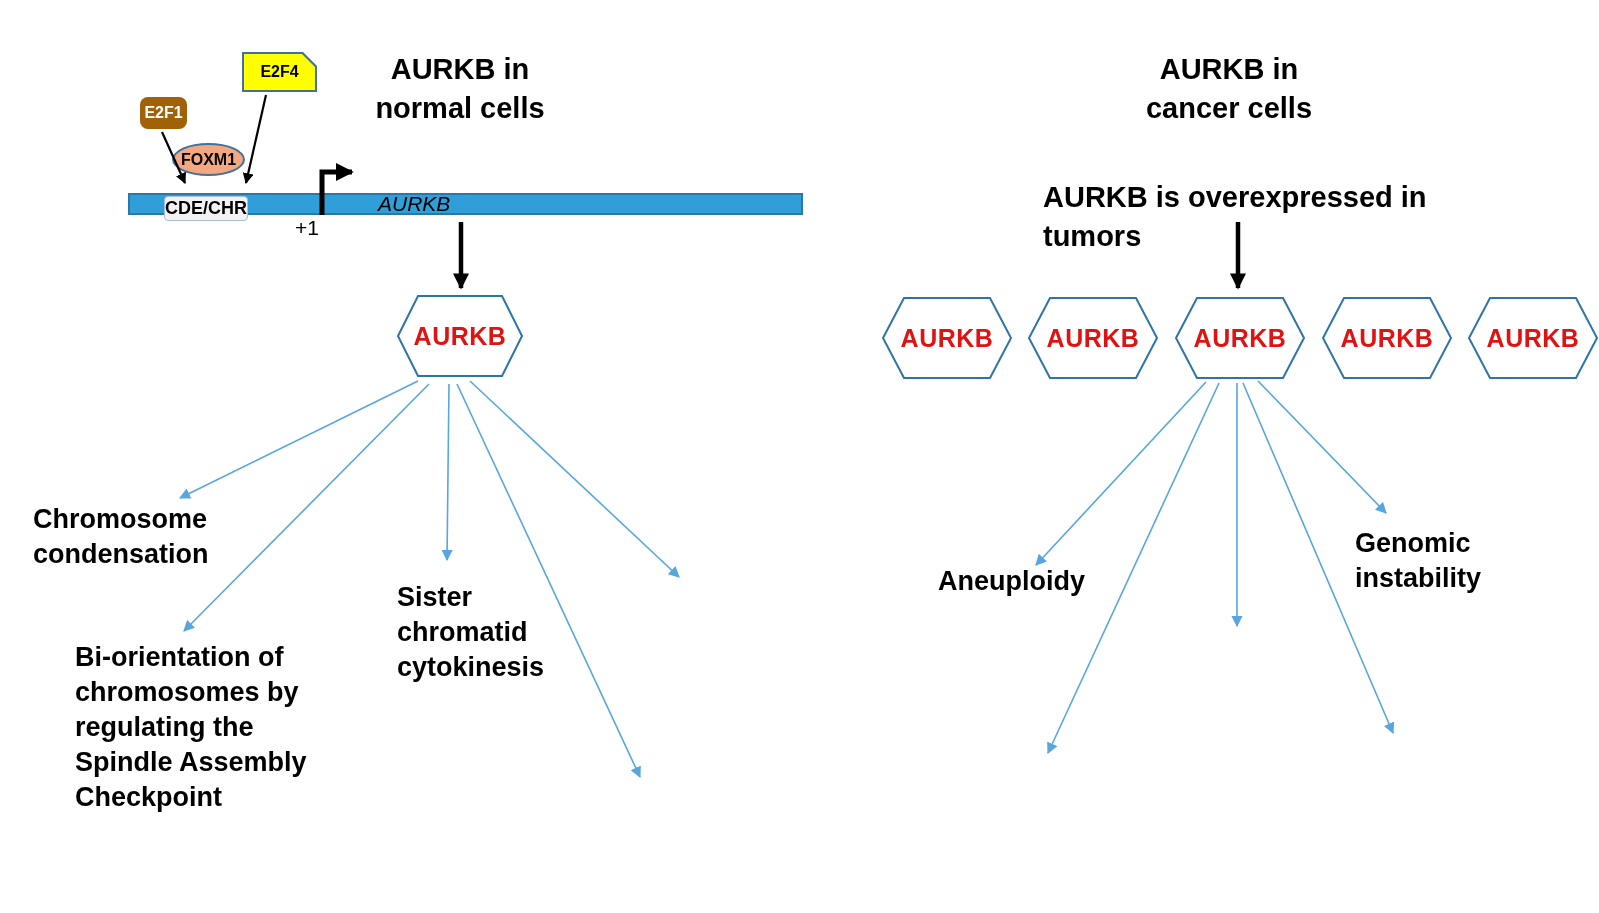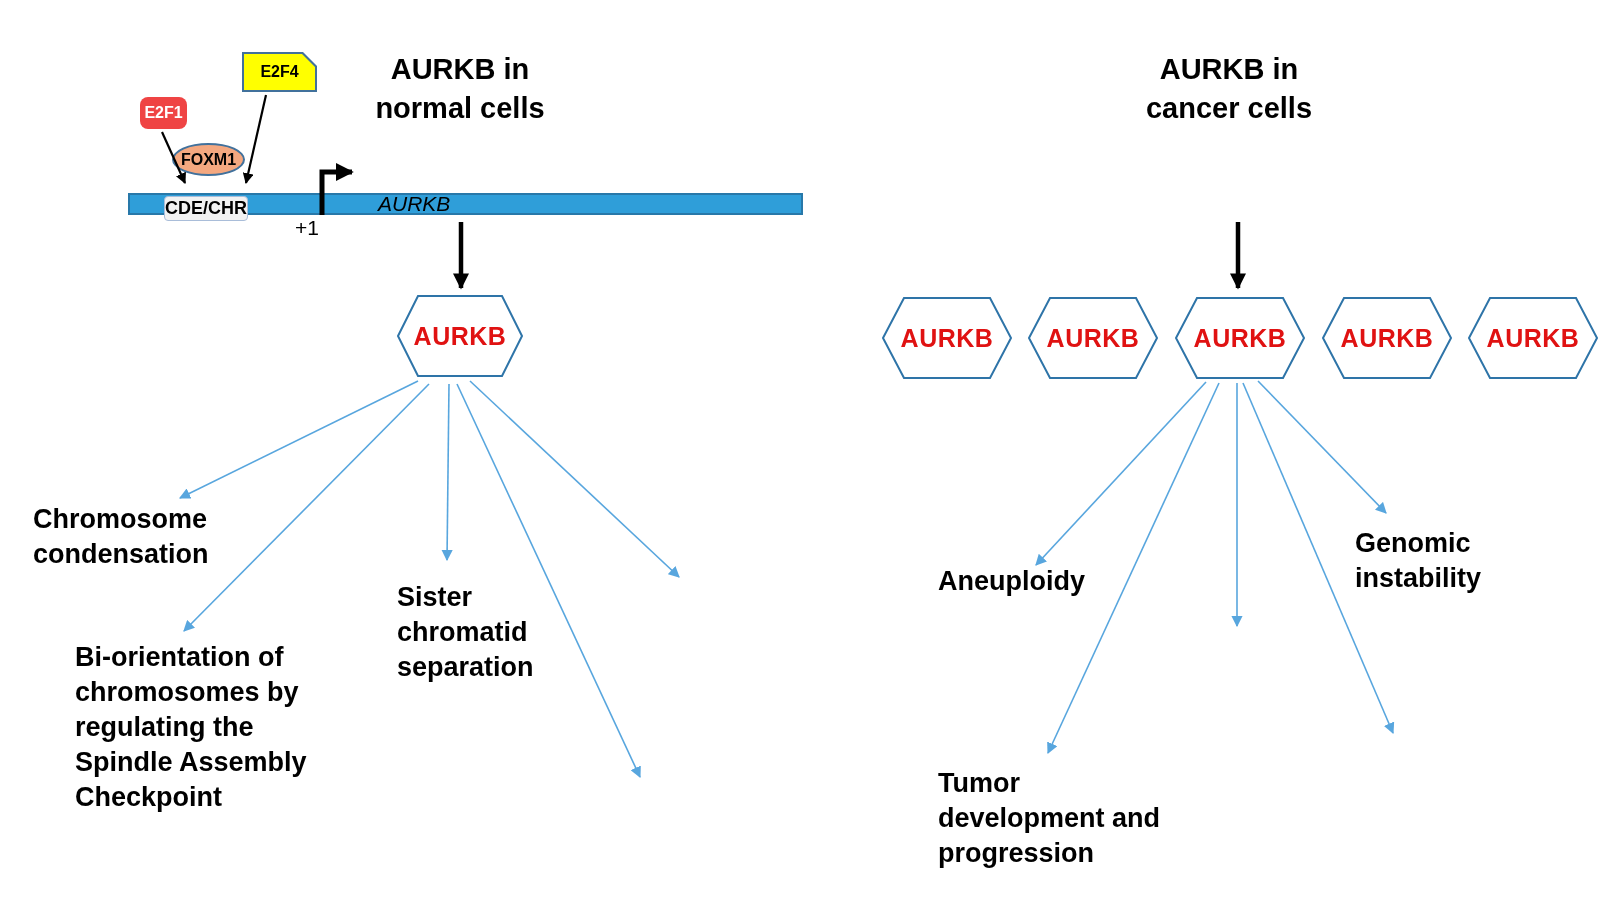--- a/index.html
+++ b/index.html
@@ -46,21 +46,21 @@
     background:var(--cde-fill,#F2F2F2);
     border:1px solid var(--cde-border,#A9BDD9);
     border-radius:4px;
     box-sizing:border-box;
     display:flex;align-items:center;justify-content:center;
     font-size:18px;font-weight:bold;color:#000;
     z-index:3;
   }
   .e2f1-box{
     left:140px; top:97px; width:47px; height:32px;
-    background:#ef4444;
+    background:#a16207;
     border-radius:8px;
     display:flex;align-items:center;justify-content:center;
     font-size:16px;font-weight:bold;color:#fff;
   }
   .e2f4-outer{
     left:242px; top:52px; width:75px; height:40px;
     background:var(--shape-border-blue,#41719C);
     clip-path:polygon(0 0, calc(100% - 14px) 0, 100% 14px, 100% 100%, 0 100%);
   }
   .e2f4-inner{
@@ -142,25 +142,27 @@
 
   <div class="abs fn-label" style="left:33px; top:502px; width:230px;">Chromosome
 condensation</div>
   <div class="abs fn-label" style="left:75px; top:640px; width:270px;">Bi-orientation of
 chromosomes by
 regulating the
 Spindle Assembly
 Checkpoint</div>
   <div class="abs fn-label" style="left:397px; top:580px; width:170px;">Sister
 chromatid
-separation</div>
+cytokinesis</div>
 
   <div class="abs title" style="left:1099px; top:50px; width:260px;">AURKB in
 cancer cells</div>
 
+  <div class="abs subtitle" style="left:1043px; top:178px; width:430px;">AURKB is overexpressed in
+tumors</div>
 
   <div class="abs hex" style="left:882px; top:296px;">
     <svg width="130" height="84" viewBox="0 0 130 84">
       <polygon points="1,42 22,2 108,2 129,42 108,82 22,82" fill="#ffffff" stroke="var(--hex-border,#2E74A8)" stroke-width="2"></polygon>
     </svg>
     <span class="hex-label">AURKB</span>
   </div>
   <div class="abs hex" style="left:1028px; top:296px;">
     <svg width="130" height="84" viewBox="0 0 130 84">
       <polygon points="1,42 22,2 108,2 129,42 108,82 22,82" fill="#ffffff" stroke="var(--hex-border,#2E74A8)" stroke-width="2"></polygon>
@@ -182,23 +184,20 @@
   <div class="abs hex" style="left:1468px; top:296px;">
     <svg width="130" height="84" viewBox="0 0 130 84">
       <polygon points="1,42 22,2 108,2 129,42 108,82 22,82" fill="#ffffff" stroke="var(--hex-border,#2E74A8)" stroke-width="2"></polygon>
     </svg>
     <span class="hex-label">AURKB</span>
   </div>
 
   <div class="abs fn-label" style="left:938px; top:564px; width:180px;">Aneuploidy</div>
   <div class="abs fn-label" style="left:1355px; top:526px; width:160px;">Genomic
 instability</div>
-  <div class="abs fn-label" style="left:938px; top:766px; width:240px;">Tumor
-development and
-progression</div>
 
   <svg class="arrow-layer" viewBox="0 0 1599 913">
     <defs>
       <marker id="mb-big" viewBox="0 0 10 10" refX="9" refY="5" markerWidth="3.6" markerHeight="3.6" orient="auto">
         <path d="M0,0 L10,5 L0,10 z" fill="#000000"></path>
       </marker>
       <marker id="mb-small" viewBox="0 0 10 10" refX="9" refY="5" markerWidth="5" markerHeight="5" orient="auto">
         <path d="M0,0 L10,5 L0,10 z" fill="#000000"></path>
       </marker>
       <marker id="mblue" viewBox="0 0 10 10" refX="9" refY="5" markerWidth="7" markerHeight="7" orient="auto">

